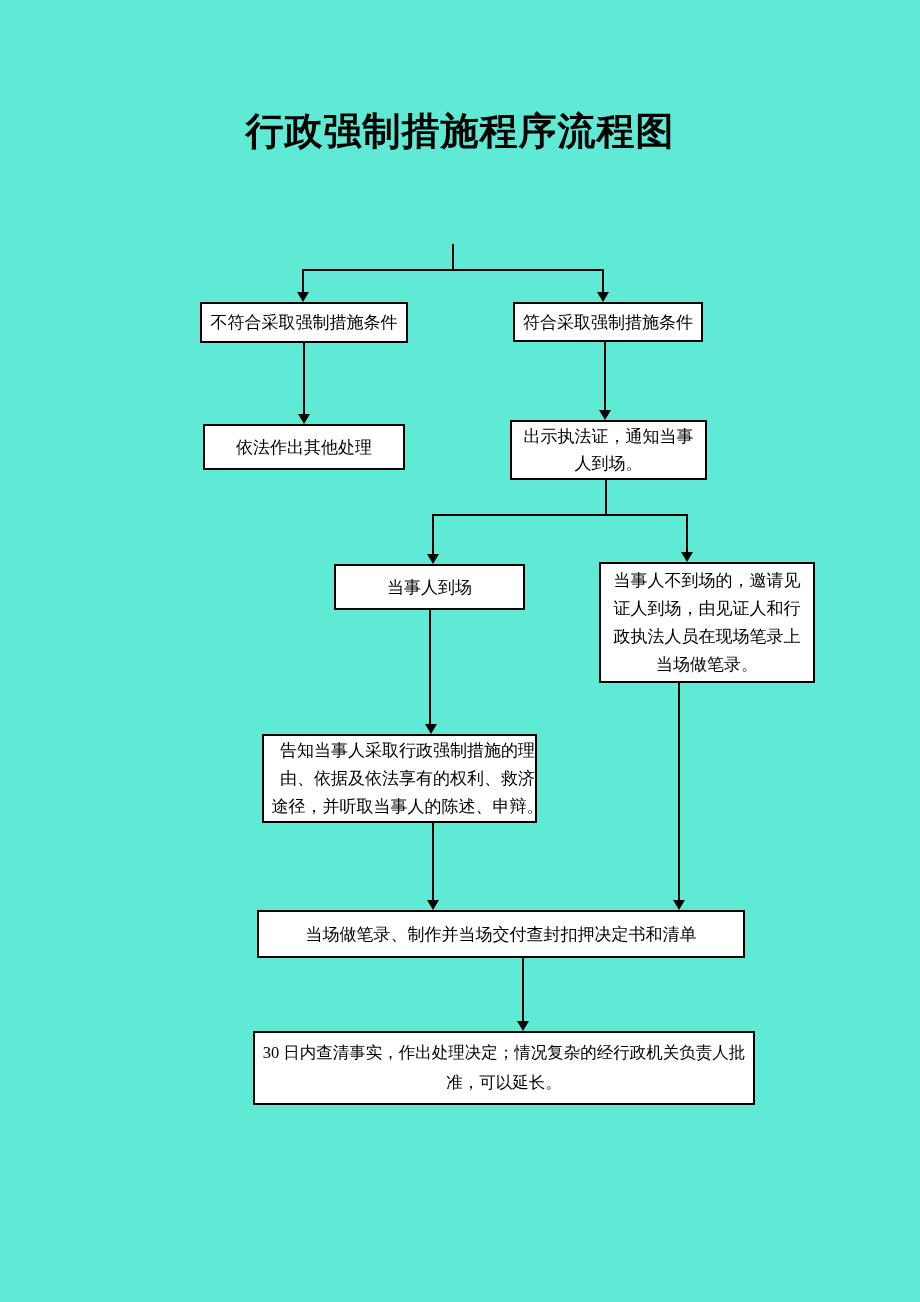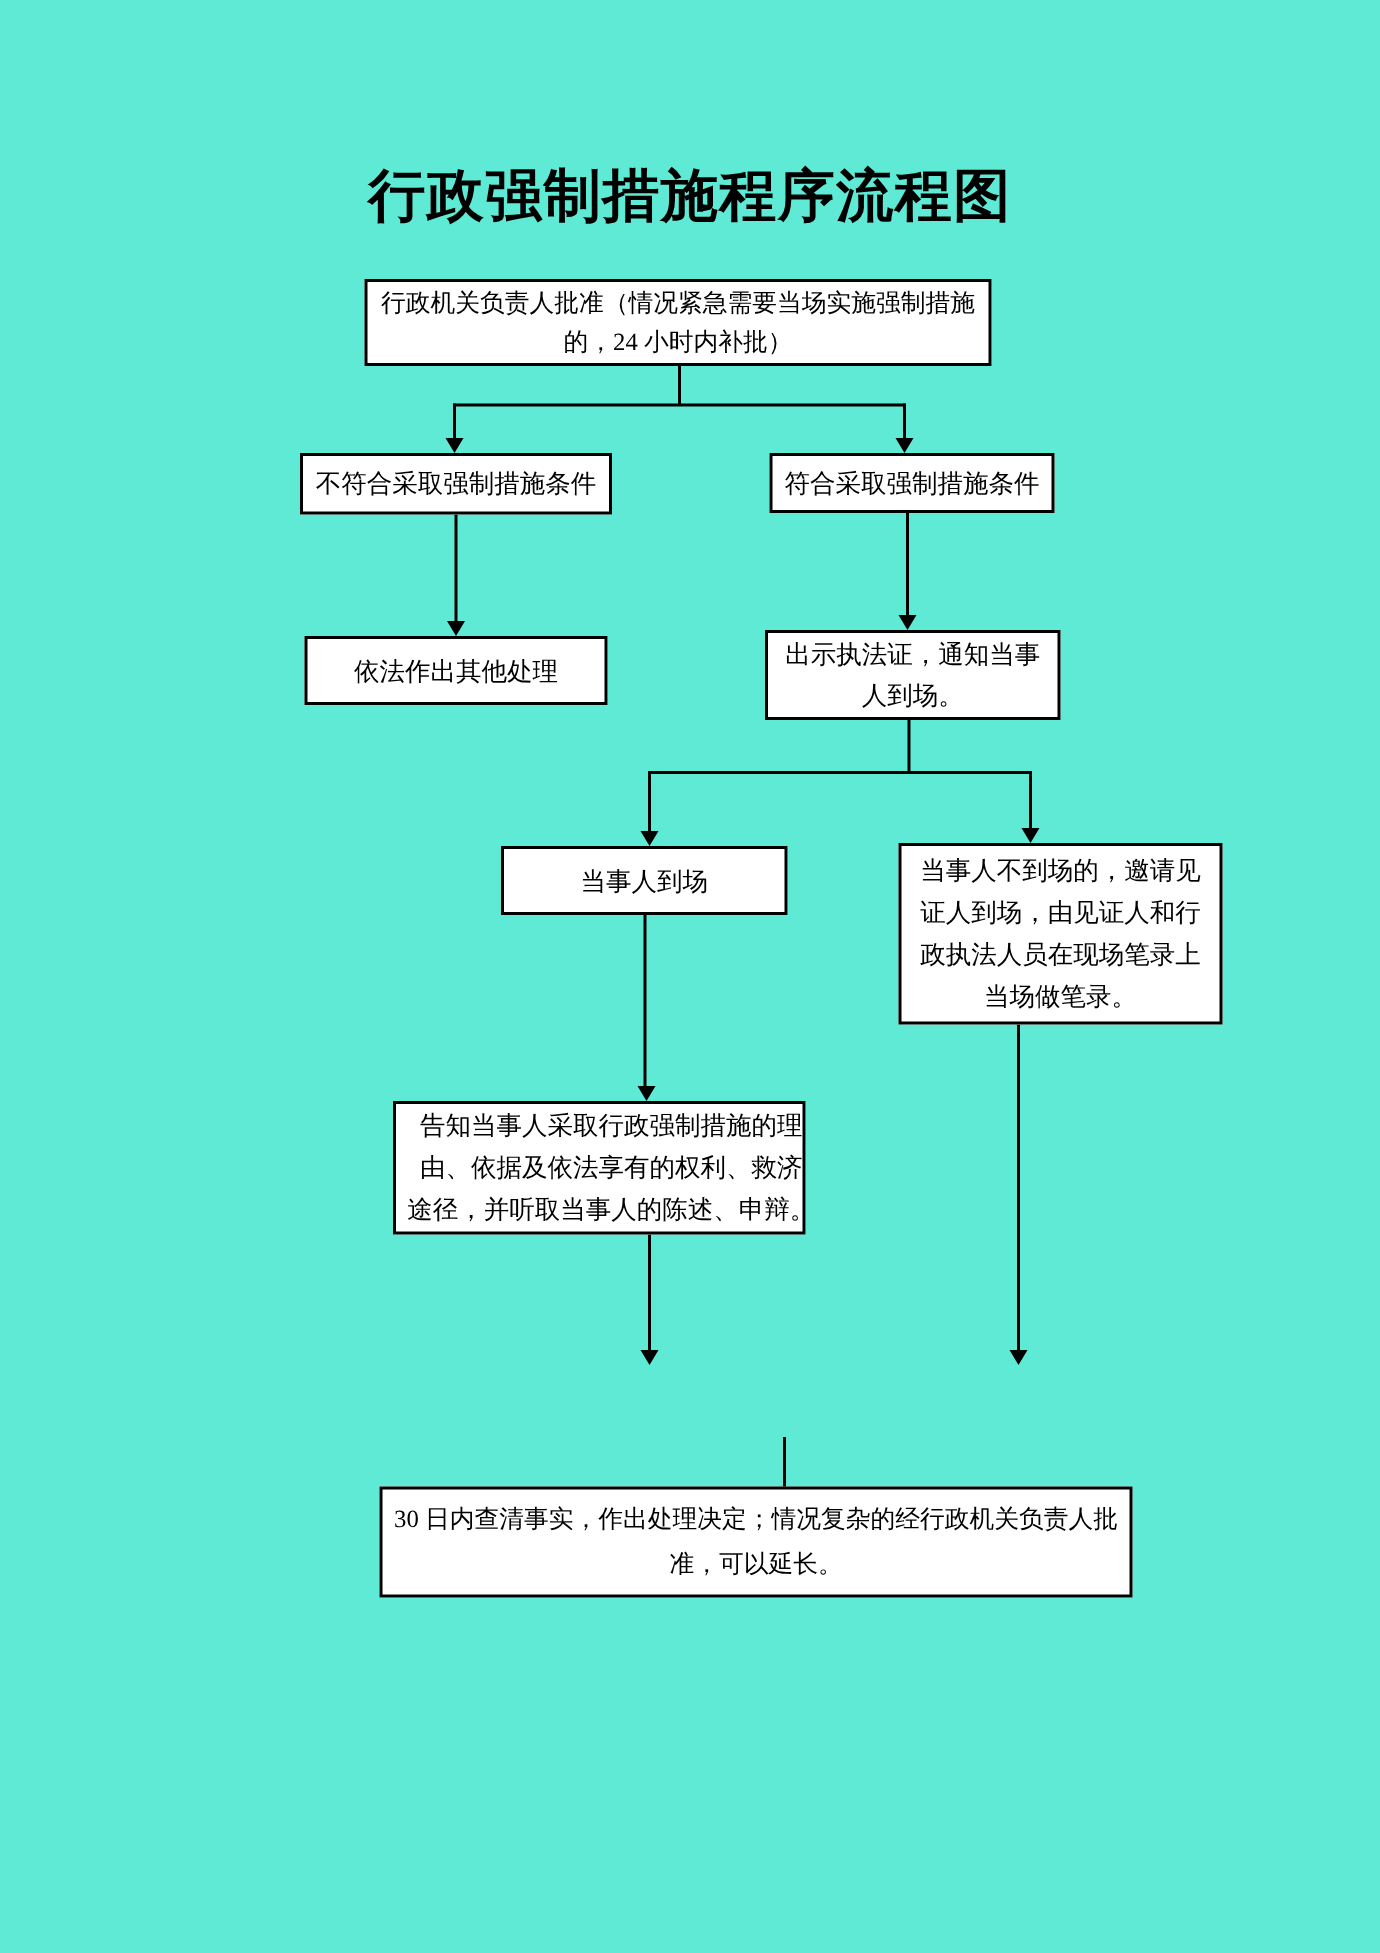--- a/index.html
+++ b/index.html
@@ -60,21 +60,21 @@
   .node .ln { white-space: nowrap; }
   .n-approval      { left: 243px; top: 186px;  width: 418px; height: 58px;  line-height: 26px; font-size: 16.5px; }
   .n-notmeet       { left: 200px; top: 302px;  width: 208px; height: 41px; text-align: right; }
   .n-meet          { left: 513px; top: 302px;  width: 190px; height: 40px; }
   .n-other         { left: 203px; top: 424px;  width: 202px; height: 46px; }
   .n-showcert      { left: 510px; top: 420px;  width: 197px; height: 60px;  line-height: 27px; }
   .n-present       { left: 334px; top: 564px;  width: 191px; height: 46px; }
   .n-absent        { left: 599px; top: 562px;  width: 216px; height: 121px; line-height: 28px; }
   .n-inform        { left: 262px; top: 734px;  width: 275px; height: 89px;  line-height: 28px; padding-left: 16px; }
   .n-record        { left: 257px; top: 910px;  width: 488px; height: 48px; }
-  .n-decision      { left: 253px; top: 991px; width: 502px; height: 74px;  line-height: 30px; font-size: 16.5px; }
+  .n-decision      { left: 253px; top: 1031px; width: 502px; height: 74px;  line-height: 30px; font-size: 16.5px; }
 </style>
 </head>
 <body>
 
 <div class="page">
 
   <div class="title">行政强制措施程序流程图</div>
 
   <svg class="connectors" viewBox="0 0 920 1302" xmlns="http://www.w3.org/2000/svg">
 
@@ -120,24 +120,20 @@
       <line x1="679" y1="683" x2="679" y2="902"></line>
       <polygon points="673,900 685,900 679,910"></polygon>
     </g>
 
     <g>
       <line x1="523" y1="958" x2="523" y2="1023"></line>
       <polygon points="517,1021 529,1021 523,1031"></polygon>
     </g>
   </svg>
 
-  <div class="node n-approval">
-    <div class="ln">行政机关负责人批准（情况紧急需要当场实施强制措施</div>
-    <div class="ln">的，24 小时内补批）</div>
-  </div>
 
   <div class="node n-notmeet">
     <div class="ln">不符合采取强制措施条件</div>
   </div>
 
   <div class="node n-meet">
     <div class="ln">符合采取强制措施条件</div>
   </div>
 
   <div class="node n-other">
@@ -159,19 +155,22 @@
     <div class="ln">政执法人员在现场笔录上</div>
     <div class="ln">当场做笔录。</div>
   </div>
 
   <div class="node n-inform">
     <div class="ln">告知当事人采取行政强制措施的理</div>
     <div class="ln">由、依据及依法享有的权利、救济</div>
     <div class="ln">途径，并听取当事人的陈述、申辩。</div>
   </div>
 
+  <div class="node n-record">
+    <div class="ln">当场做笔录、制作并当场交付查封扣押决定书和清单</div>
+  </div>
 
   <div class="node n-decision">
     <div class="ln">30 日内查清事实，作出处理决定；情况复杂的经行政机关负责人批</div>
     <div class="ln">准，可以延长。</div>
   </div>
 
 </div>
 
 </body></html>

